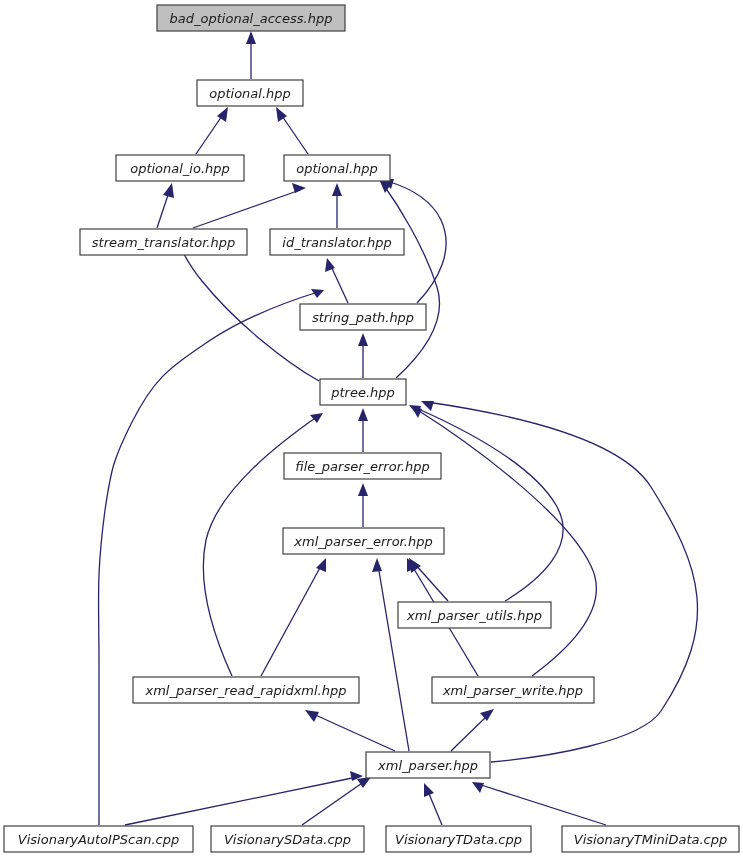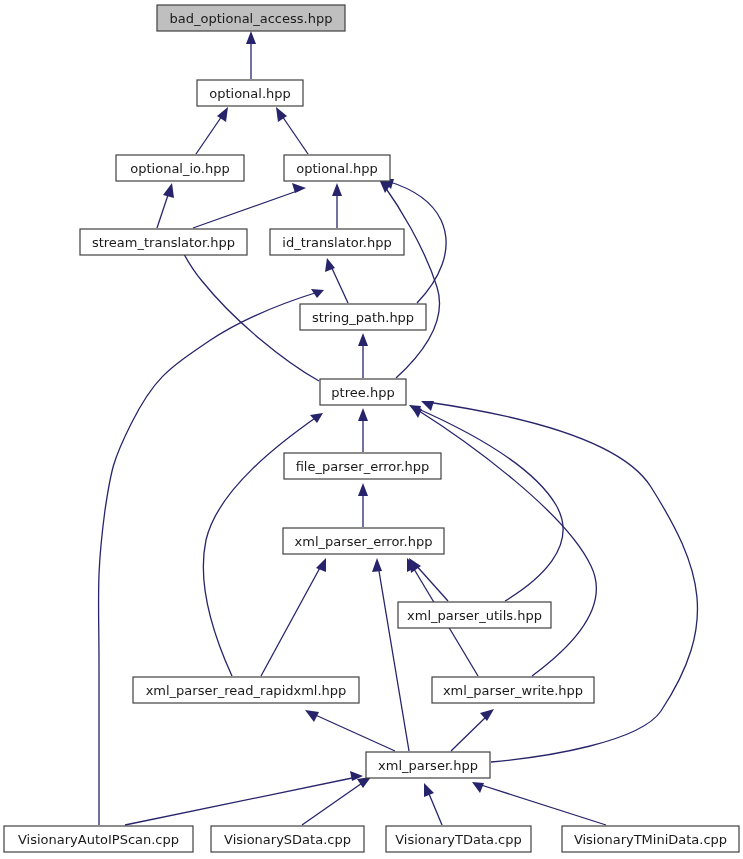--- a/index.html
+++ b/index.html
@@ -10,20 +10,21 @@
   body {
     width: 743px;
     height: 859px;
     font-family: "DejaVu Sans", sans-serif;
     overflow: hidden;
   }
   #graph-root {
     position: relative;
     width: 743px;
     height: 859px;
+    font-style: italic;
   }
   svg#dep-graph {
     display: block;
     width: 743px;
     height: 859px;
   }
   .node-box {
     fill: #ffffff;
     stroke: #404040;
     stroke-width: 1.2;

